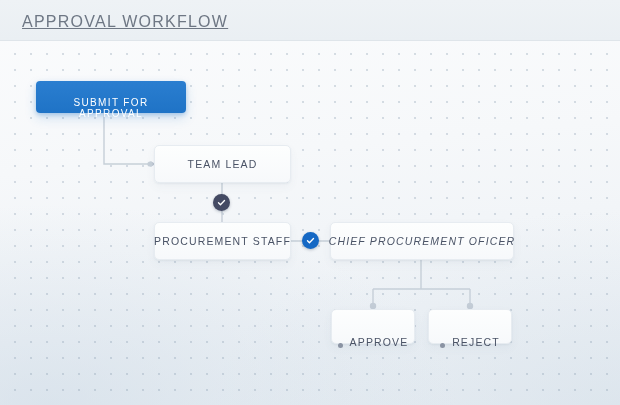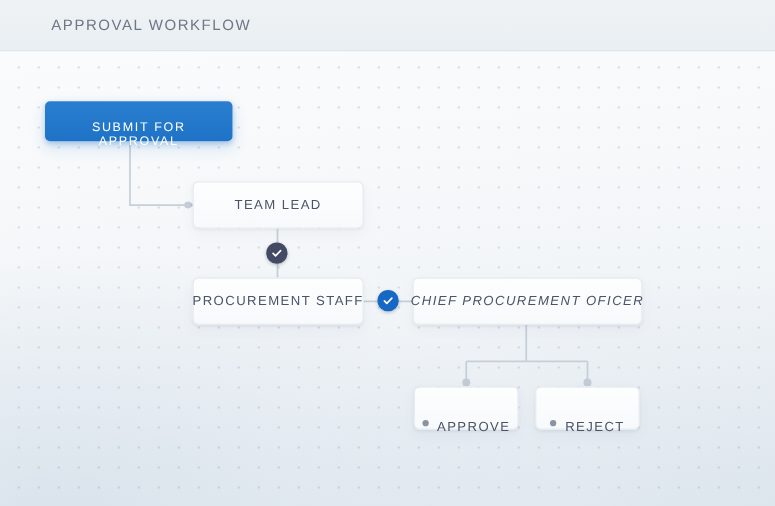--- a/index.html
+++ b/index.html
@@ -33,27 +33,28 @@
     position: absolute;
     left: 0; top: 0;
     width: 620px;
     height: 41px;
     background: linear-gradient(180deg, #eef2f5 0%, #eaeff3 100%);
     border-bottom: 1px solid #dfe5ea;
     box-sizing: border-box;
   }
   #header-title {
     position: absolute;
-    left: 41px;
+    left: 22px;
     top: 13px;
-    font-size: 12px;
+    font-size: 16px;
     letter-spacing: 1.25px;
     color: #6e7784;
     font-weight: 400;
     white-space: nowrap;
+    text-decoration: underline;
   }
 
   
   #wires {
     position: absolute;
     left: 0; top: 0;
     width: 620px;
     height: 405px;
     pointer-events: none;
   }
@@ -87,21 +88,21 @@
   .bullet {
     display: inline-block;
     width: 5px;
     height: 5px;
     border-radius: 50%;
     background: #8a93a3;
     margin-right: 7px;
     vertical-align: middle;
     flex: none;
   }
-  .leaf-inner { display: flex; align-items: flex-start; margin-top: 30px; }
+  .leaf-inner { display: flex; align-items: flex-end; margin-top: 30px; }
 
   
   #submit-button {
     position: absolute;
     left: 36px;
     top: 81px;
     width: 150px;
     height: 31px;
     border: none;
     border-radius: 4px;

